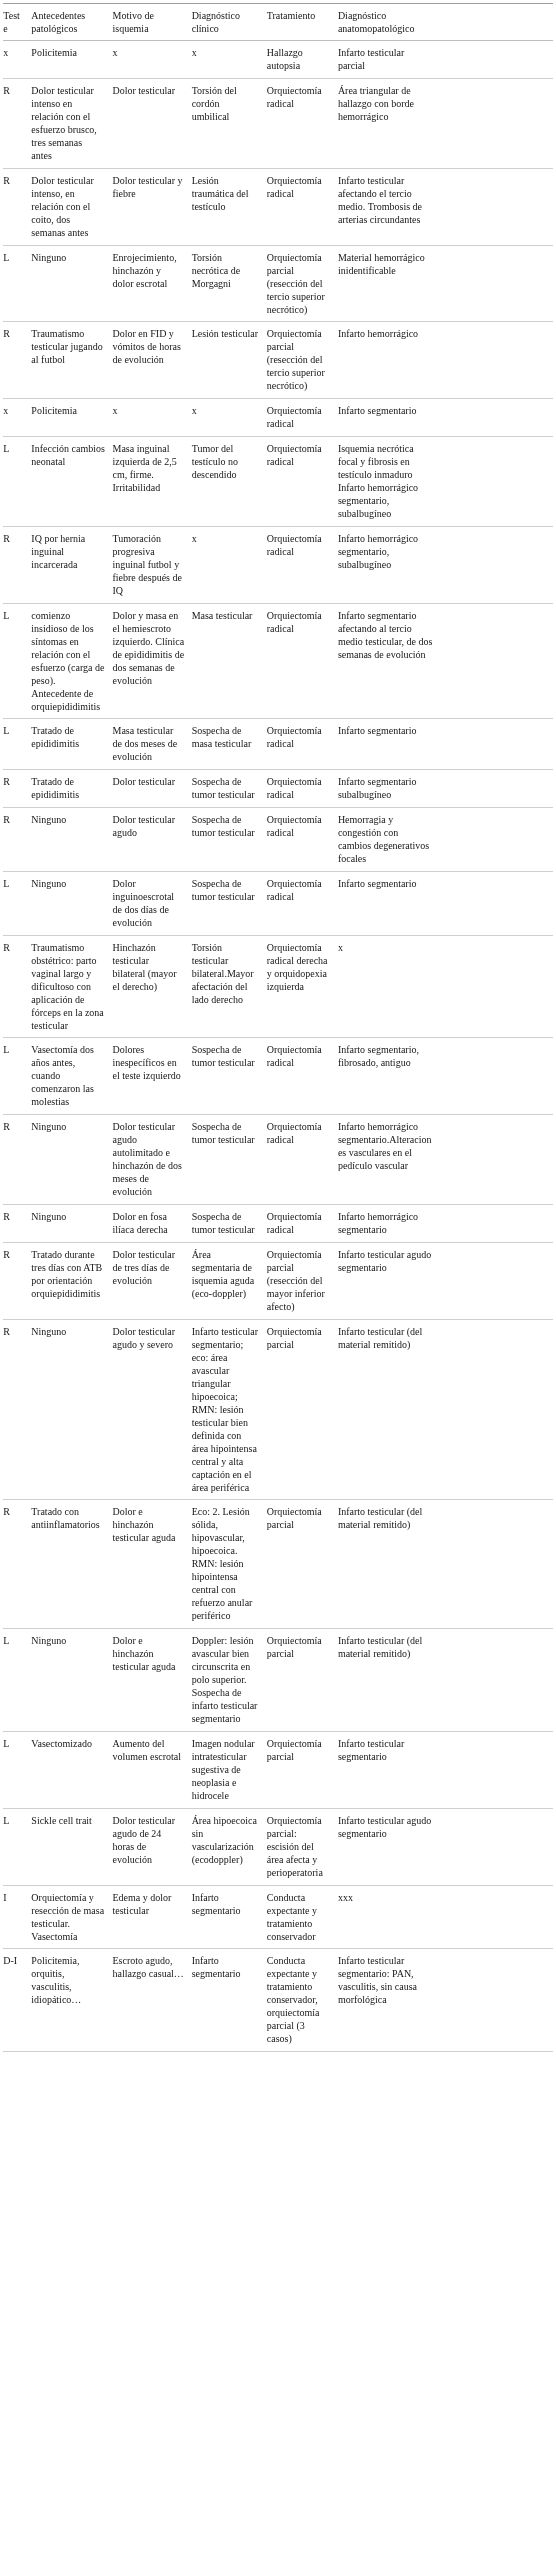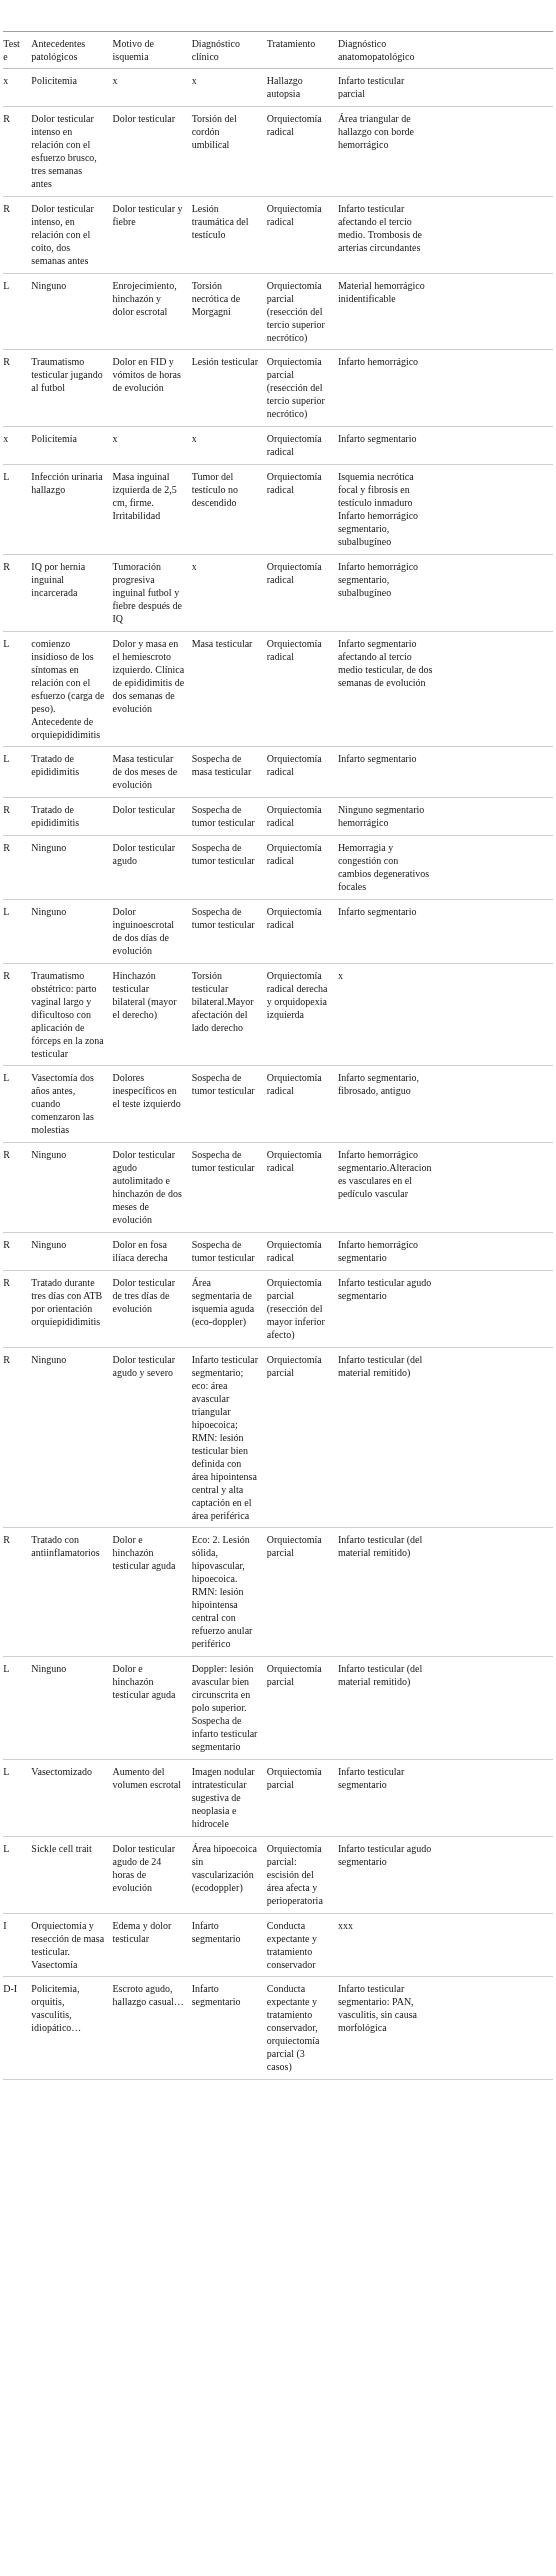--- a/index.html
+++ b/index.html
@@ -8,21 +8,20 @@
     background: #ffffff;
   }
   body {
     width: 556px;
     font-family: "Liberation Serif", "DejaVu Serif", serif;
     font-size: 10px;
     color: #161616;
   }
   .table-wrap {
     padding: 2.5px 3.3px 8.3px 3.3px;
-    margin-top: 28px;
   }
   table {
     border-collapse: collapse;
     table-layout: fixed;
     width: 550px;
   }
   th, td {
     vertical-align: top;
     text-align: left;
     font-weight: normal;
@@ -117,21 +116,21 @@
           <td>x</td>
           <td>Policitemia</td>
           <td>x</td>
           <td>x</td>
           <td>Orquiectomía radical</td>
           <td>Infarto segmentario</td>
           <td class="spacer"></td>
         </tr>
         <tr>
           <td>L</td>
-          <td>Infección urinaria hallazgo</td>
+          <td>Infección cambios neonatal</td>
           <td>Masa inguinal izquierda de 2,5 cm, firme. Irritabilidad</td>
           <td>Tumor del testículo no descendido</td>
           <td>Orquiectomía radical</td>
           <td>Isquemia necrótica focal y fibrosis en testículo inmaduro Infarto hemorrágico segmentario, subalbugíneo</td>
           <td class="spacer"></td>
         </tr>
         <tr>
           <td>R</td>
           <td>IQ por hernia inguinal incarcerada</td>
           <td>Tumoración progresiva inguinal futbol y fiebre después de IQ</td>
@@ -157,21 +156,21 @@
           <td>Orquiectomía radical</td>
           <td>Infarto segmentario</td>
           <td class="spacer"></td>
         </tr>
         <tr>
           <td>R</td>
           <td>Tratado de epididimitis</td>
           <td>Dolor testicular</td>
           <td>Sospecha de tumor testicular</td>
           <td>Orquiectomía radical</td>
-          <td>Ninguno segmentario hemorrágico</td>
+          <td>Infarto segmentario subalbugíneo</td>
           <td class="spacer"></td>
         </tr>
         <tr>
           <td>R</td>
           <td>Ninguno</td>
           <td>Dolor testicular agudo</td>
           <td>Sospecha de tumor testicular</td>
           <td>Orquiectomía radical</td>
           <td>Hemorragia y congestión con cambios degenerativos focales</td>
           <td class="spacer"></td>

